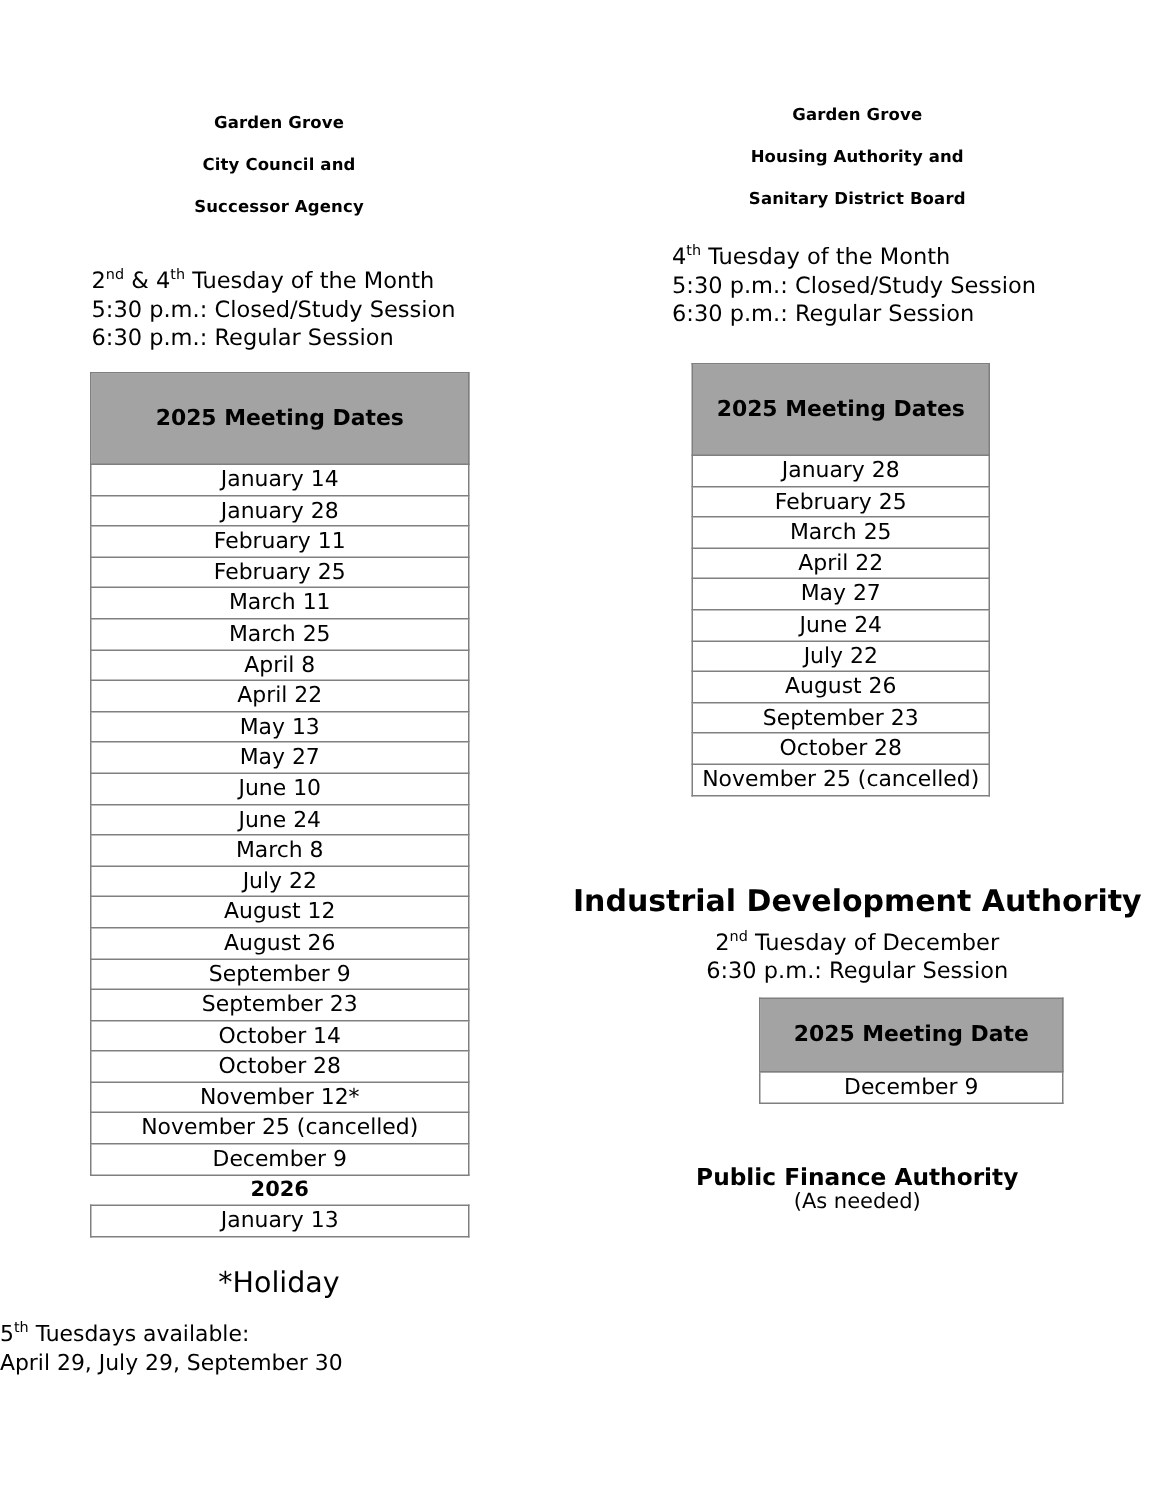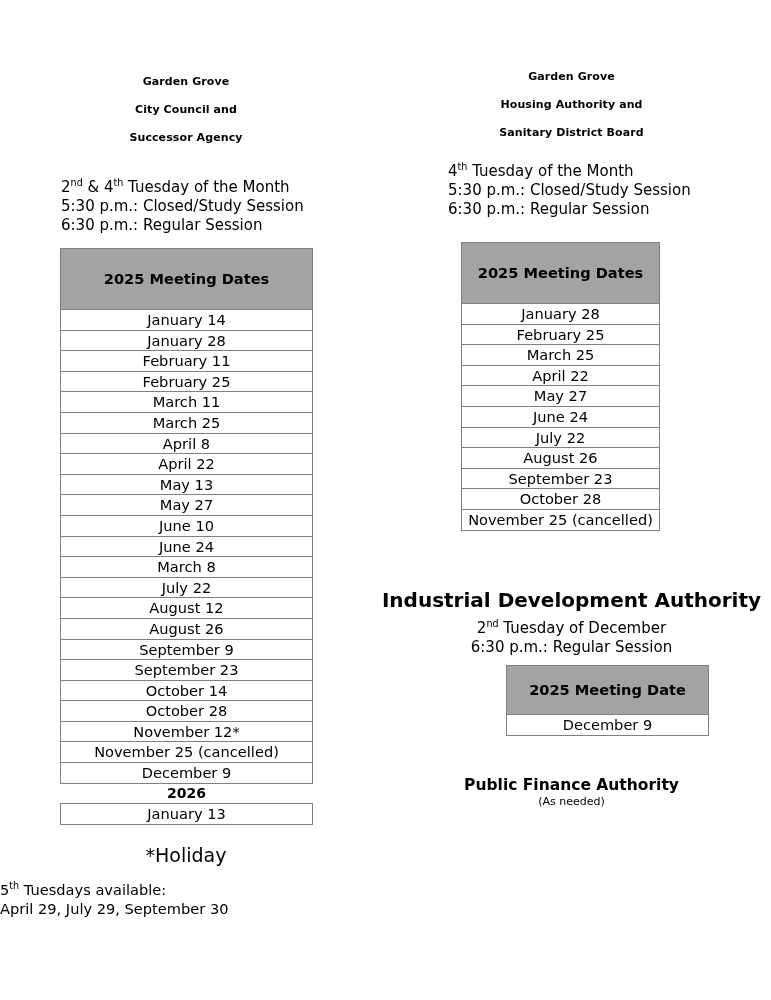--- a/index.html
+++ b/index.html
@@ -186,21 +186,21 @@
     font-weight: bold;
     font-size: 15.5px;
     line-height: 20px;
   }
   .pfa-note {
     position: absolute;
     left: 0px;
     top: 792px;
     width: 399px;
     text-align: center;
-    font-size: 11px;
+    font-size: 14px;
     line-height: 19px;
   }
 </style>
 </head>
 <body>
 
 <div class="page">
 
   <div class="col-left">
 

